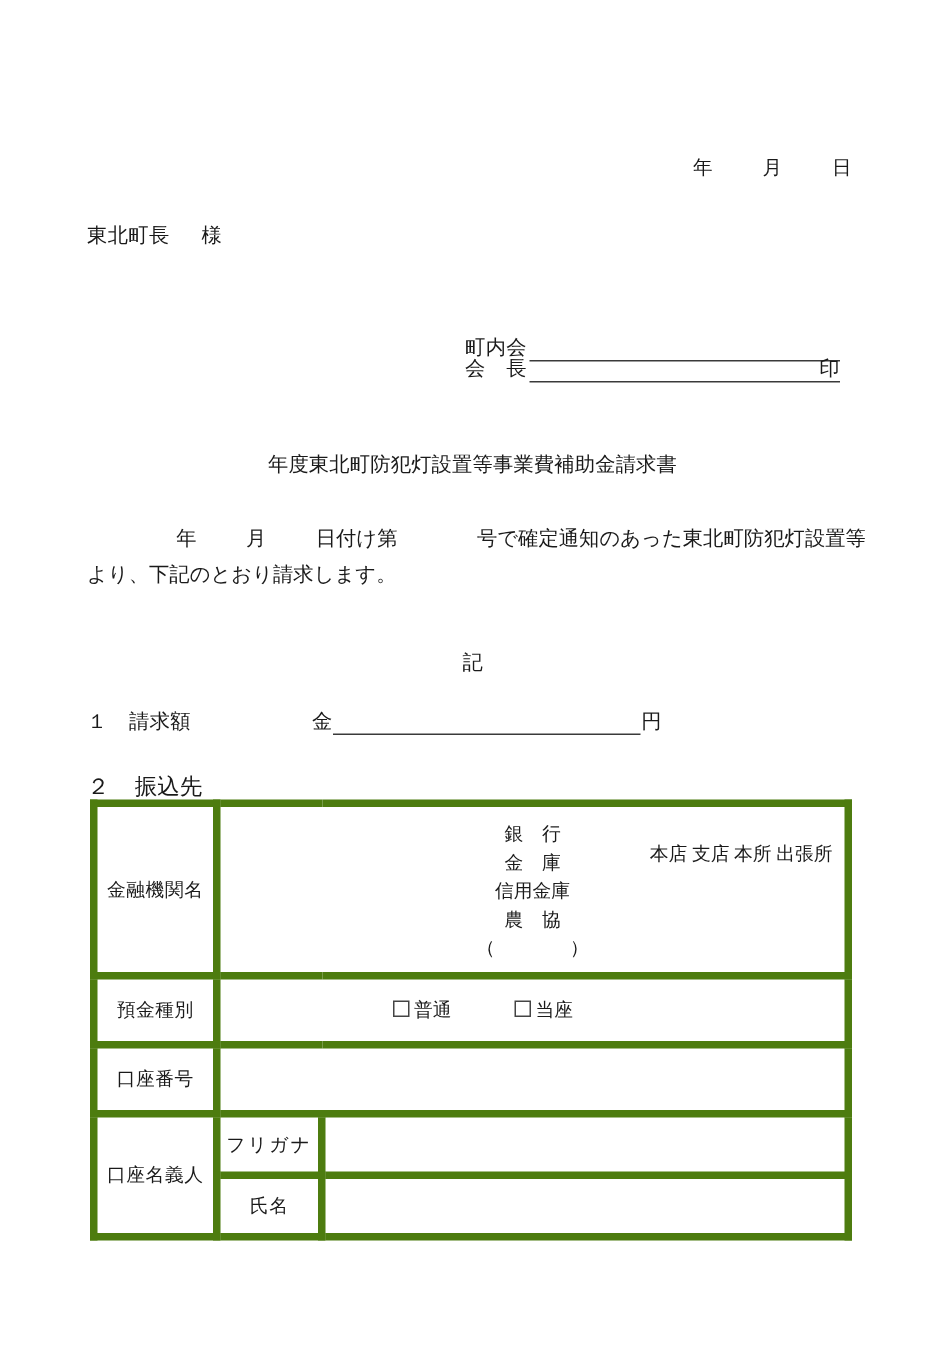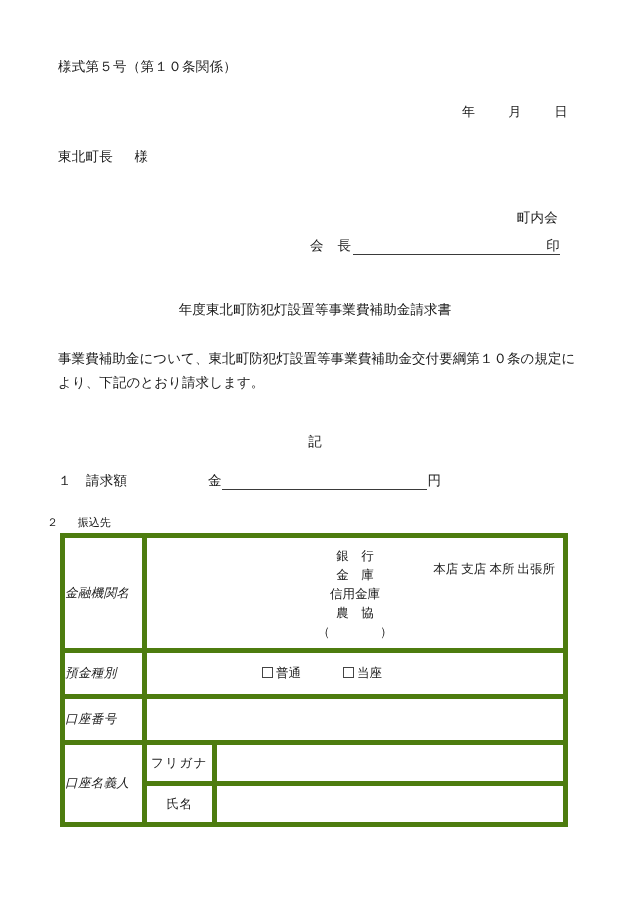--- a/index.html
+++ b/index.html
@@ -49,21 +49,21 @@
   }
   #addressee .gap { display: inline-block; width: 14px; }
 
   
   .sig-row {
     position: absolute;
     display: flex;
     align-items: flex-end;
     font-size: 13.5px;
   }
-  #sig-association { left: 310px; top: 209px; width: 250px; flex-direction: column; }
+  #sig-association { left: 310px; top: 223px; width: 250px; }
   #sig-chairman    { left: 310px; top: 237px; width: 250px; }
   .sig-label {
     flex: 0 0 auto;
     padding-right: 2px;
     letter-spacing: 0.02em;
   }
   .sig-rule {
     flex: 1 1 auto;
     border-bottom: 1px solid #3a3a3a;
     height: 16px;
@@ -129,45 +129,45 @@
     flex: 0 0 auto;
     width: 205px;
     border-bottom: 1px solid #3a3a3a;
     height: 15px;
   }
   #item-amount .yen-post { flex: 0 0 auto; padding-left: 1px; }
 
   
   #item-transfer {
     position: absolute;
-    left: 47px;
+    left: 58px;
     top: 515px;
-    font-size: 11px;
+    font-size: 15px;
   }
   #item-transfer .num { display: inline-block; width: 28px; }
 
   
   #bank-table {
     position: absolute;
     left: 60px;
     top: 533px;
     width: 508px;
     border-collapse: collapse;
     table-layout: fixed;
     font-size: 12.5px;
   }
   #bank-table td {
     border: 5px solid #4d7c0f;
     padding: 0;
     vertical-align: middle;
   }
   .cell-head {
+    text-align: center;
     letter-spacing: 0.03em;
     font-size: 12.5px;
-    font-style: italic;
   }
   .col-head { width: 82px; }
   .col-sub  { width: 70px; }
 
   
   .inst-row td.inst-body { height: 110px; position: relative; }
   .inst-inner {
     position: relative;
     height: 110px;
     width: 100%;
@@ -219,21 +219,20 @@
   .holder-row td { height: 36px; }
   .holder-head { vertical-align: middle; }
   .sub-label { text-align: center; letter-spacing: 0.04em; }
   .sub-label.furigana { letter-spacing: 0.12em; }
 </style>
 </head>
 <body>
 
 <div class="page">
 
-  <div class="abs" id="form-number">様式第５号（第１０条関係）</div>
 
   <div class="abs" id="date-line">
     <span>年</span>
     <span class="gap"></span>
     <span>月</span>
     <span class="gap"></span>
     <span>日</span>
   </div>
 
   <div class="abs" id="addressee">
@@ -249,21 +248,30 @@
 
   <div class="sig-row" id="sig-chairman">
     <span class="sig-label">会　長</span>
     <span class="sig-rule"></span>
     <span class="sig-seal">印</span>
   </div>
 
   <div id="doc-title">年度東北町防犯灯設置等事業費補助金請求書</div>
 
   <div id="body-paragraph">
-    <div class="line">事業費補助金について、東北町防犯灯設置等事業費補助金交付要綱第１０条の規定に</div>
+    <div class="line">
+      <span class="indent"></span>
+      <span>年</span>
+      <span class="gap-sm"></span>
+      <span>月</span>
+      <span class="gap-sm"></span>
+      <span>日付け第</span>
+      <span class="gap-md"></span>
+      <span>号で確定通知のあった東北町防犯灯設置等</span>
+    </div>
     <div class="line">より、下記のとおり請求します。</div>
   </div>
 
   <div id="ki-marker">記</div>
 
   <div id="item-amount">
     <span class="num">１</span>
     <span class="lbl">請求額</span>
     <span class="yen-pre">金</span>
     <span class="amount-rule"></span>

